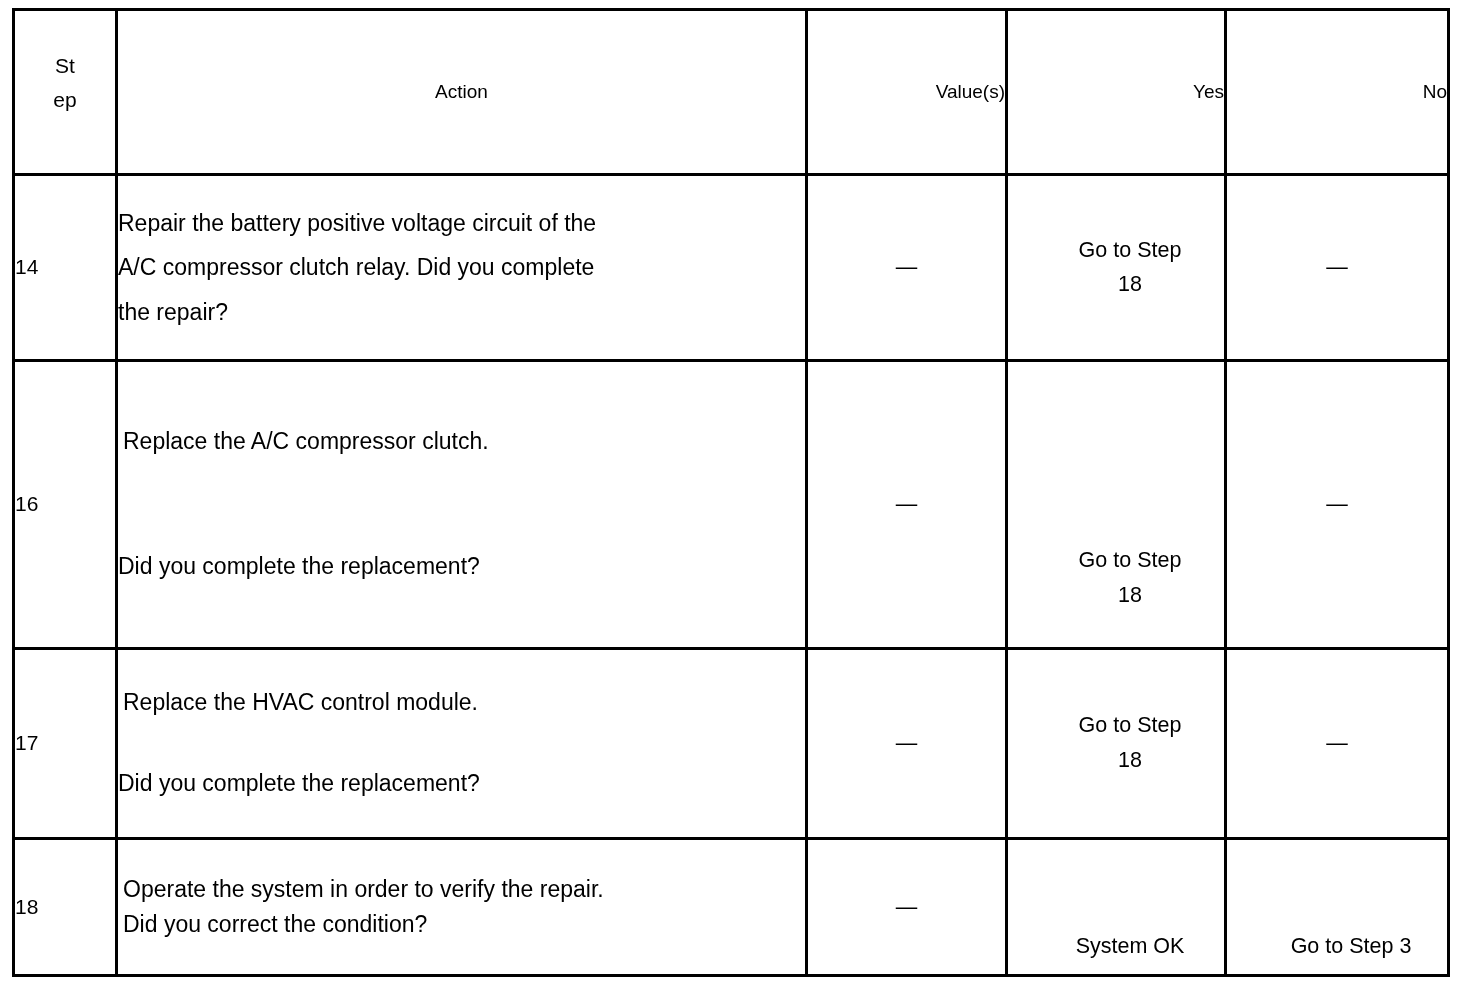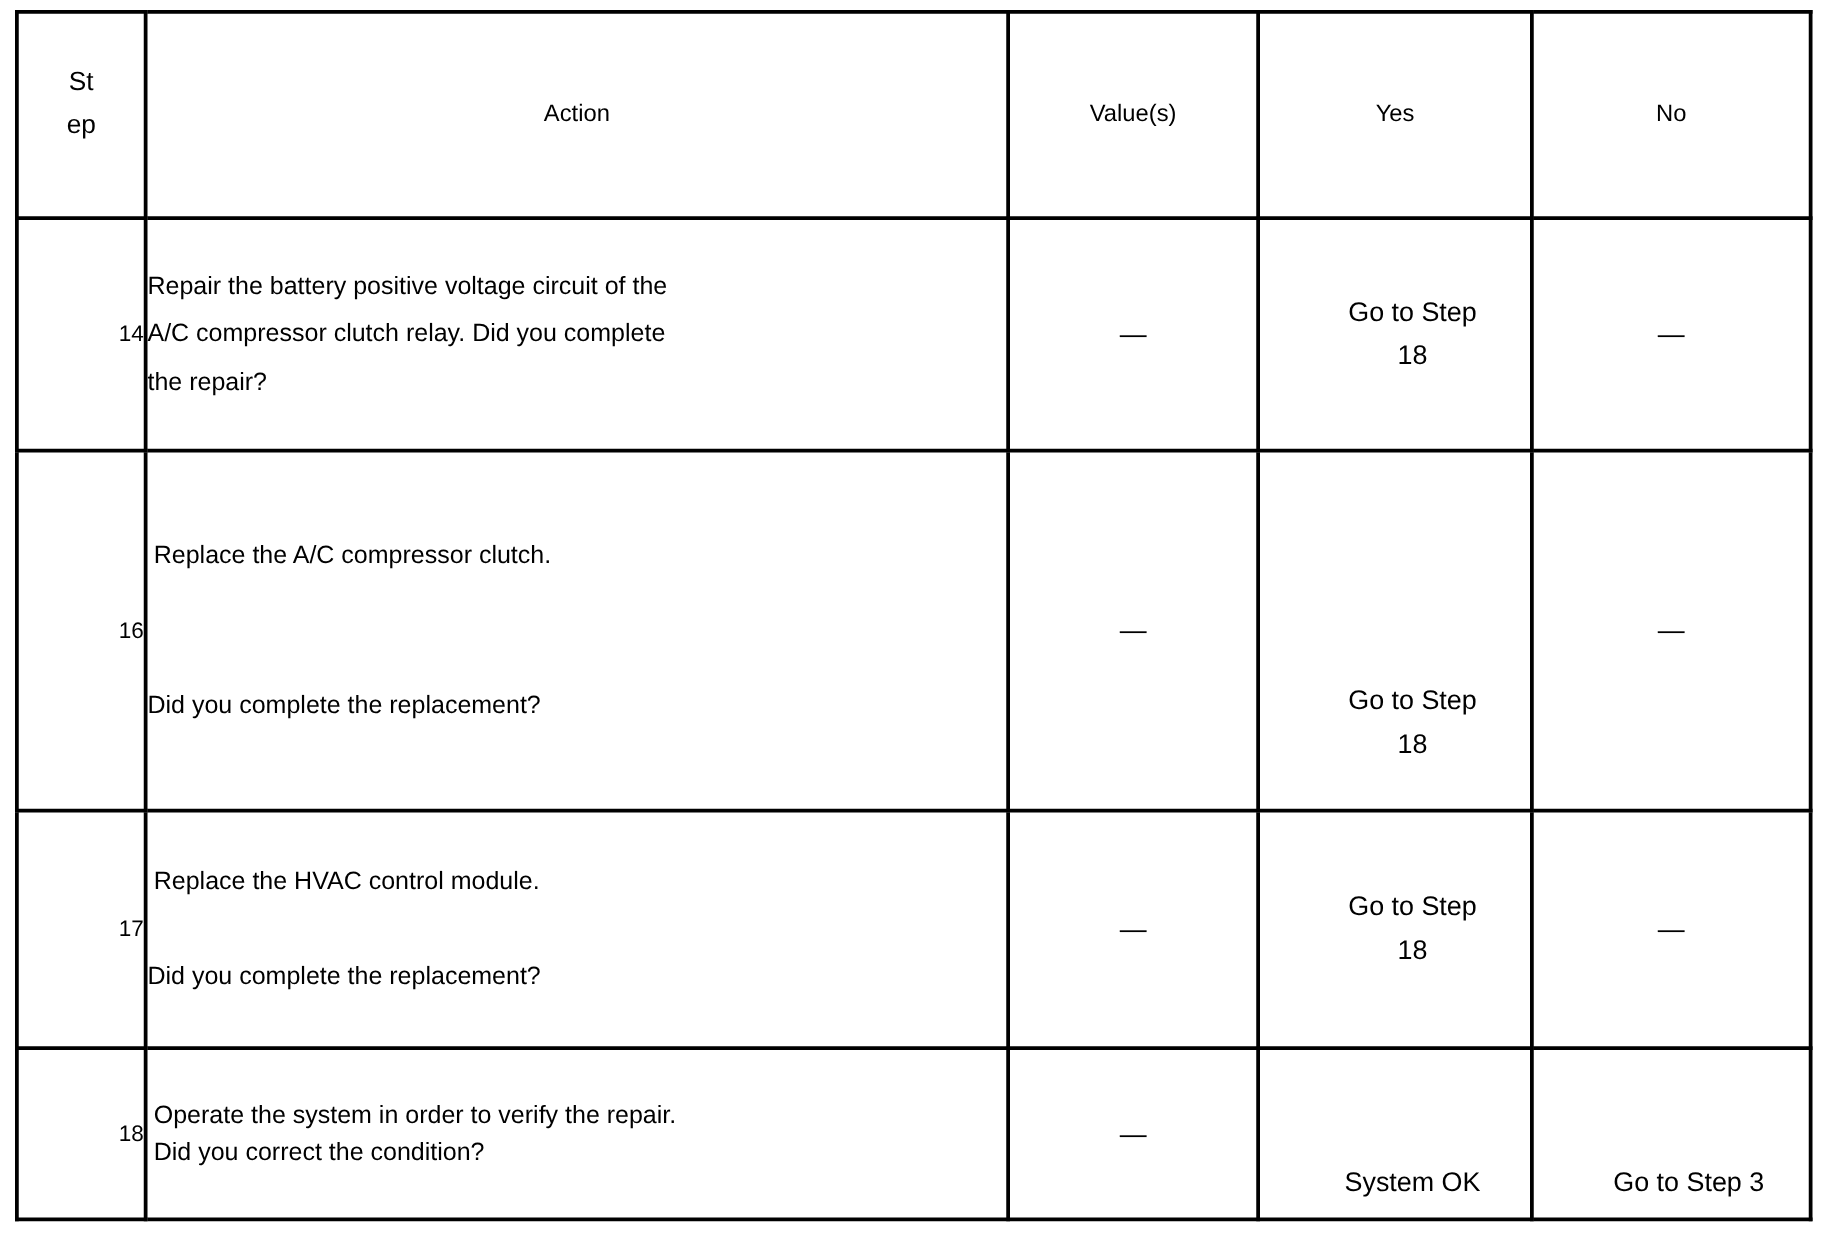--- a/index.html
+++ b/index.html
@@ -59,33 +59,33 @@
     height: 144px;
   }
   thead th.h-step {
     font-size: 21px;
     line-height: 1.62;
     padding-bottom: 18px;
   }
   thead th.h-action   { vertical-align: middle; }
   thead th.h-value,
   thead th.h-yes,
-  thead th.h-no       { vertical-align: middle; }
+  thead th.h-no       { vertical-align: middle; text-align: right; }
   .hdr-line { display: block; }
 
   
   td.step-cell {
-    text-align: right;
-    font-size: 18px;
+    text-align: left;
+    font-size: 21px;
     vertical-align: middle;
   }
 
   
   td.action-cell {
-    font-size: 20px;
+    font-size: 23px;
     line-height: 1.0;
     padding: 0 10px 0 18px;
     vertical-align: middle;
     text-align: left;
   }
   .act-block { display: block; }
   .act-line {
     display: block;
     white-space: nowrap;
   }

